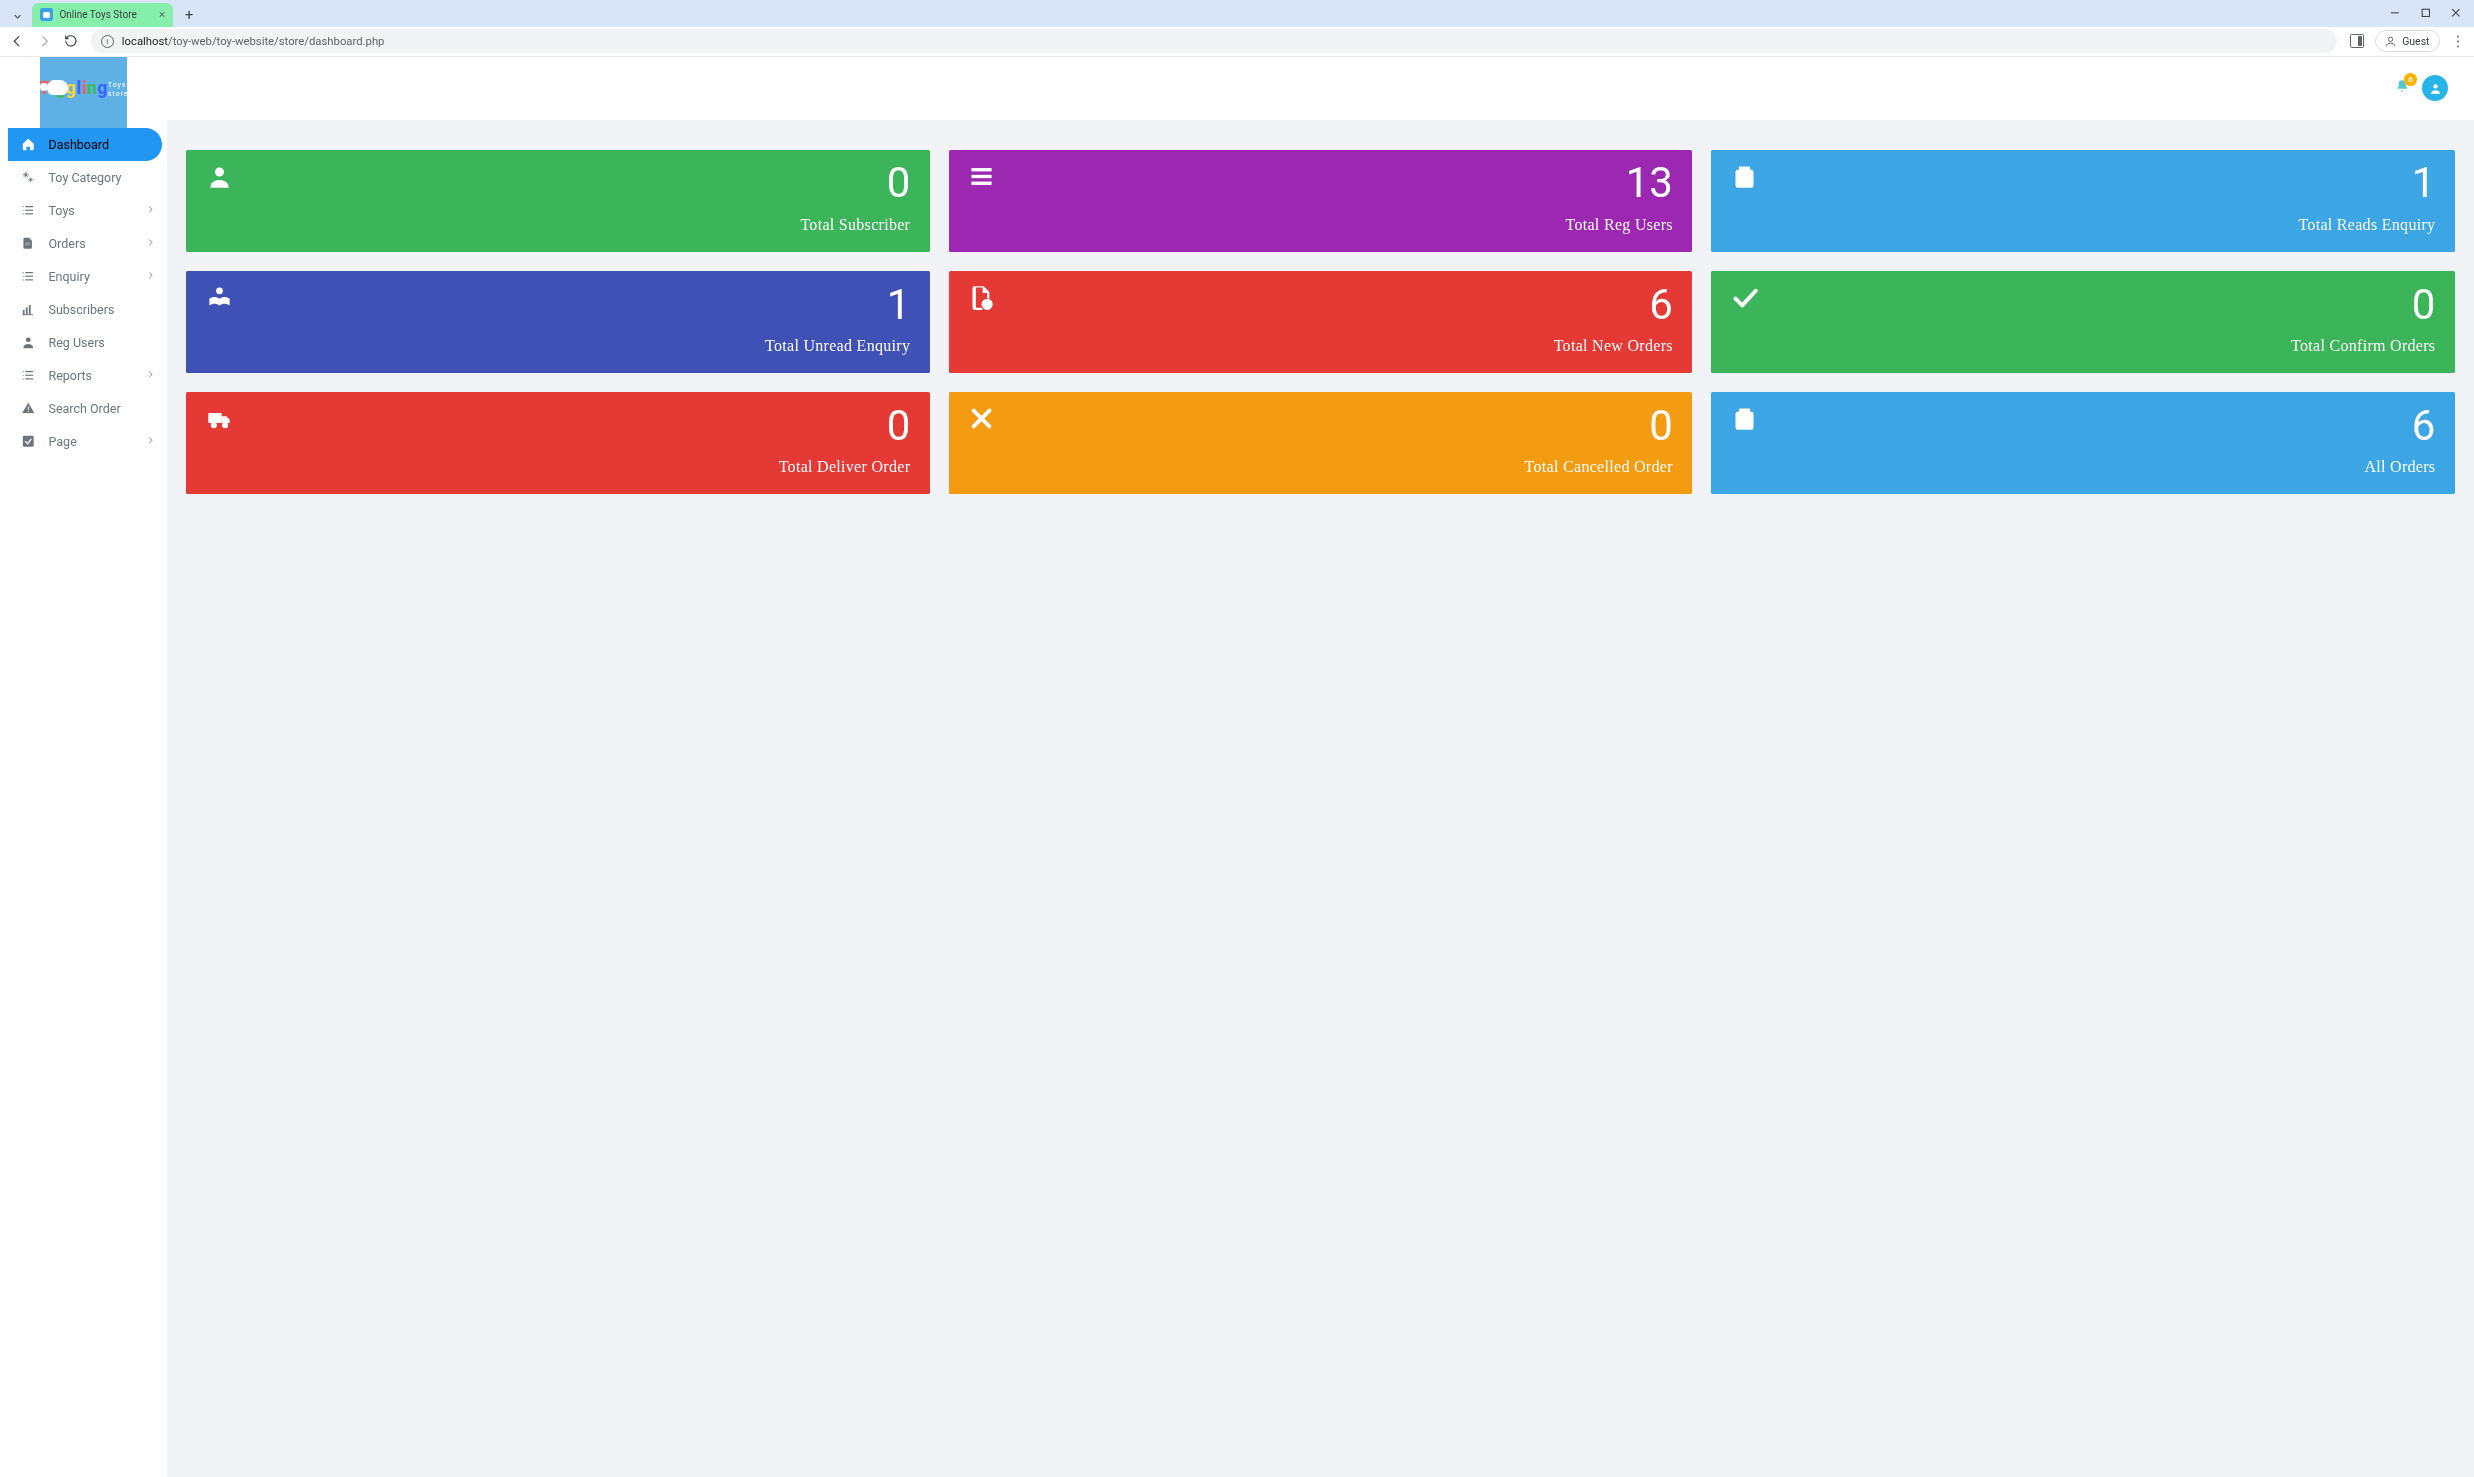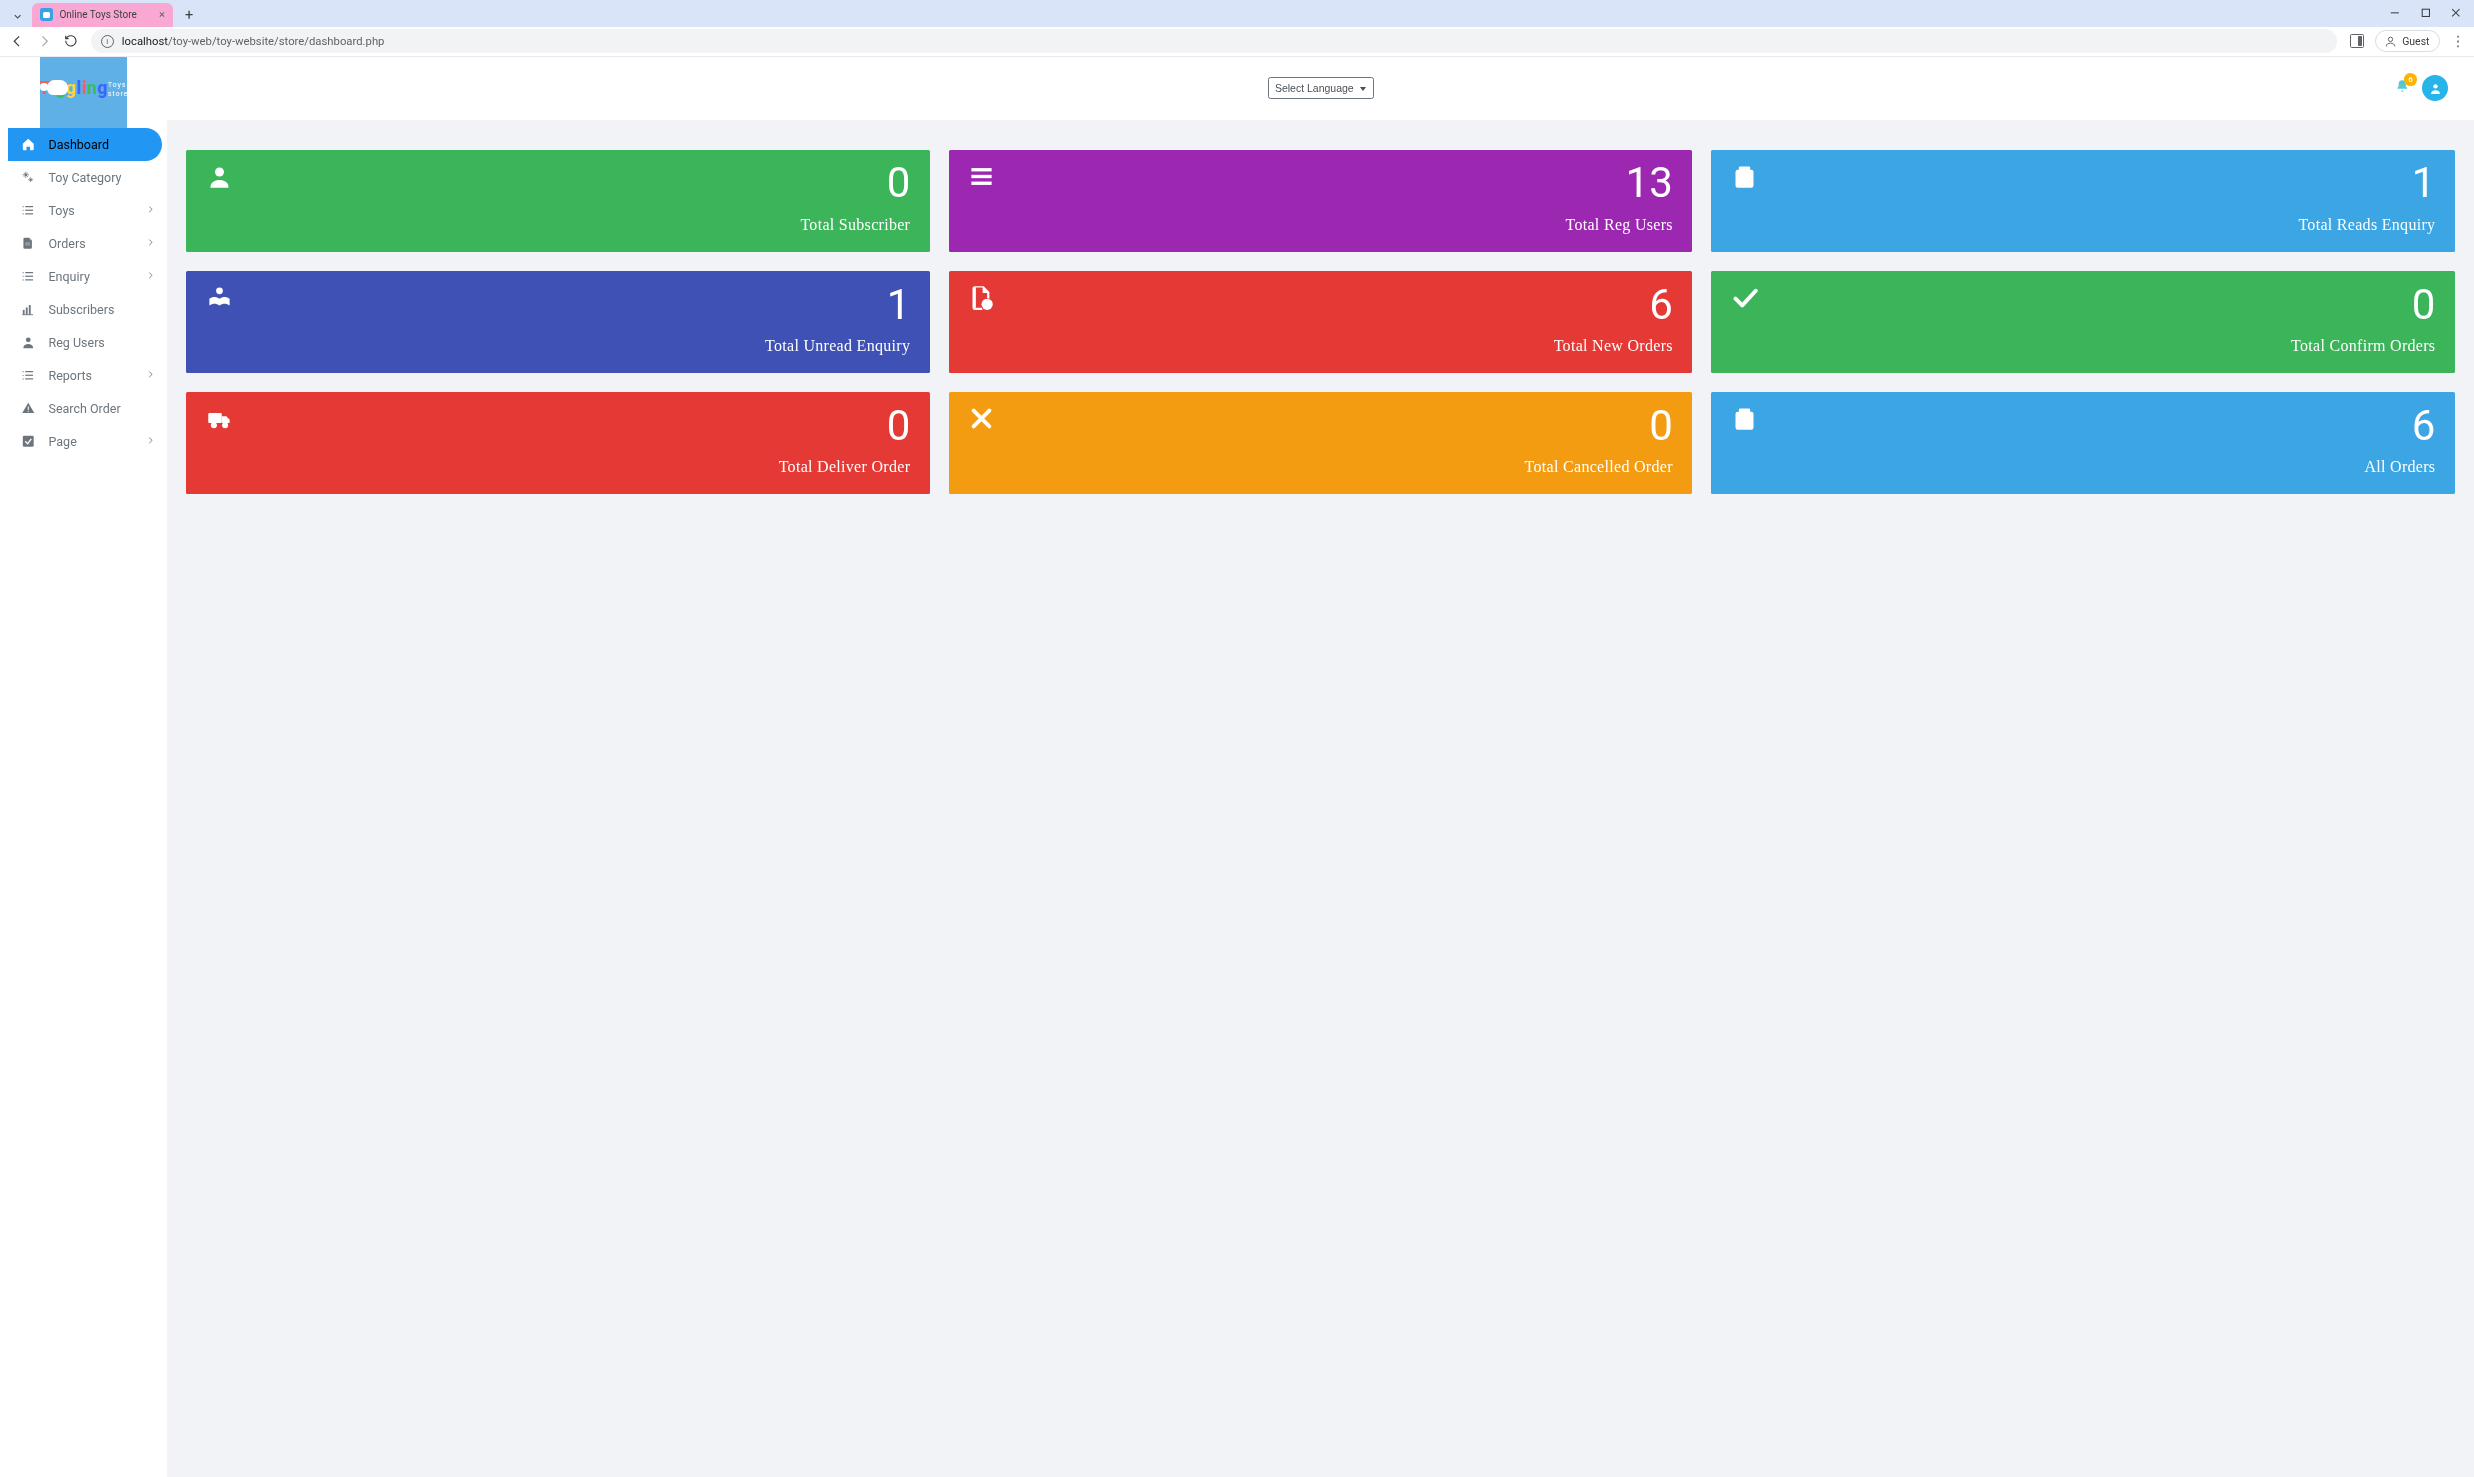--- a/index.html
+++ b/index.html
@@ -3,21 +3,21 @@
 <meta charset="utf-8">
 <style>
   * { box-sizing: border-box; margin: 0; padding: 0; }
   html, body { height: 100%; width: 100%; font-family: -apple-system, BlinkMacSystemFont, "Segoe UI", Roboto, Arial, sans-serif; }
   body { background: #d9e4f8; overflow: hidden; }
 
   
   .browser { display: flex; flex-direction: column; height: 100%; }
   .tabbar { height: 26.6px; background: #d9e4f8; display: flex; align-items: flex-end; padding: 0 4.8px; position: relative; }
   .tabbar .dropdown-btn { width: 19.3px; height: 19.3px; display:flex; align-items:center; justify-content:center; margin:3.2px 3.2px 0 3.2px; }
-  .tab { background: #f9a8d4; height: 23.4px; border-radius: 6.4px 6.4px 0 0; padding: 0 8px; display: flex; align-items: center; gap: 6.4px; font-size: 10px; color: #3c4043; min-width: 141px; margin-left: 1.6px; }
+  .tab { background: #86efac; height: 23.4px; border-radius: 6.4px 6.4px 0 0; padding: 0 8px; display: flex; align-items: center; gap: 6.4px; font-size: 10px; color: #3c4043; min-width: 141px; margin-left: 1.6px; }
   .tab .favicon { width: 13px; height: 13px; background:#3aa0e8; border-radius:2.4px; display:flex; align-items:center; justify-content:center; }
   .tab .favicon::after{content:""; width:6.4px; height:6.4px; background:#fff; border-radius:1.6px;}
   .tab .close-x { margin-left: auto; font-size: 11.3px; color: #5f6368; }
   .new-tab { width: 22.6px; height: 22.6px; display:flex; align-items:center; justify-content:center; font-size:14.5px; color:#3c4043; margin-left:4.8px; }
   .window-controls { position:absolute; right:3.2px; top:1.6px; display:flex; gap:1.6px; }
   .window-controls .wc { width:29px; height:22.6px; display:flex; align-items:center; justify-content:center; color:#3c4043; }
   .window-controls .wc svg{width:9.7px;height:9.7px;}
 
   .addrbar { height: 30px; background: #ffffff; border-bottom: 0.8px solid #e8eaed; display: flex; align-items: center; padding: 0 4.8px; gap: 3.2px; }
   .addrbar .nav-icon { width: 24px; height: 24px; display:flex; align-items:center; justify-content:center; color:#5f6368; border-radius:50%; }
@@ -166,27 +166,20 @@
   <div class="viewport">
 
     <div class="app-header">
       <div class="logo-wrap">
         <div class="logo">
           <div class="elephant"></div>
           <div class="word"><span>T</span><span>i</span><span>g</span><span>g</span><span>l</span><span>i</span><span>n</span><span>g</span></div>
           <div class="sub">Toys store</div>
         </div>
       </div>
-      <div class="header-center">
-        <div class="lang-wrap">
-          <select class="lang-select">
-            <option>Select Language</option>
-          </select>
-        </div>
-      </div>
       <div class="header-right">
         <div class="bell-wrap">
           <svg class="bell-ic" viewBox="0 0 24 24" fill="#57c7d4">
               <path d="M12 2a6 6 0 0 0-6 6v4l-2 3v1h16v-1l-2-3V8a6 6 0 0 0-6-6z"></path>
               <path d="M10 19a2 2 0 0 0 4 0"></path>
             </svg>
           <span class="bell-badge">6</span>
         </div>
         <div class="avatar-btn">
           <svg viewBox="0 0 24 24" fill="#fff">

